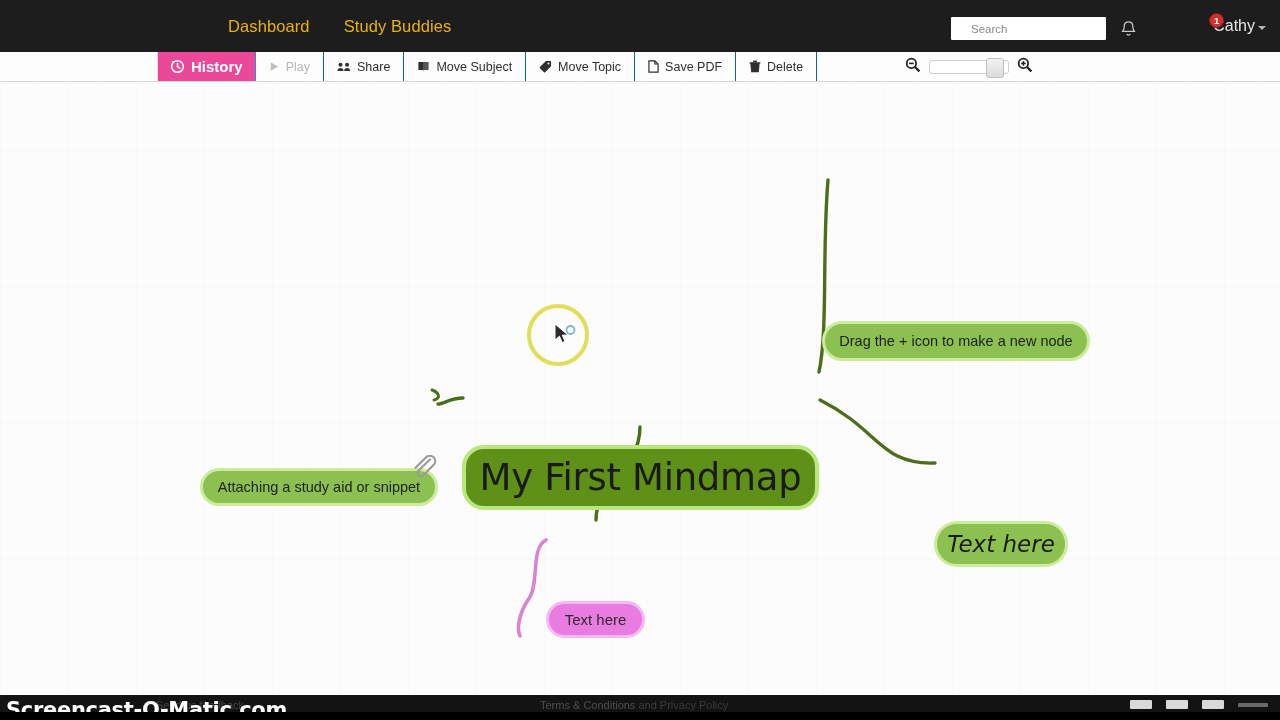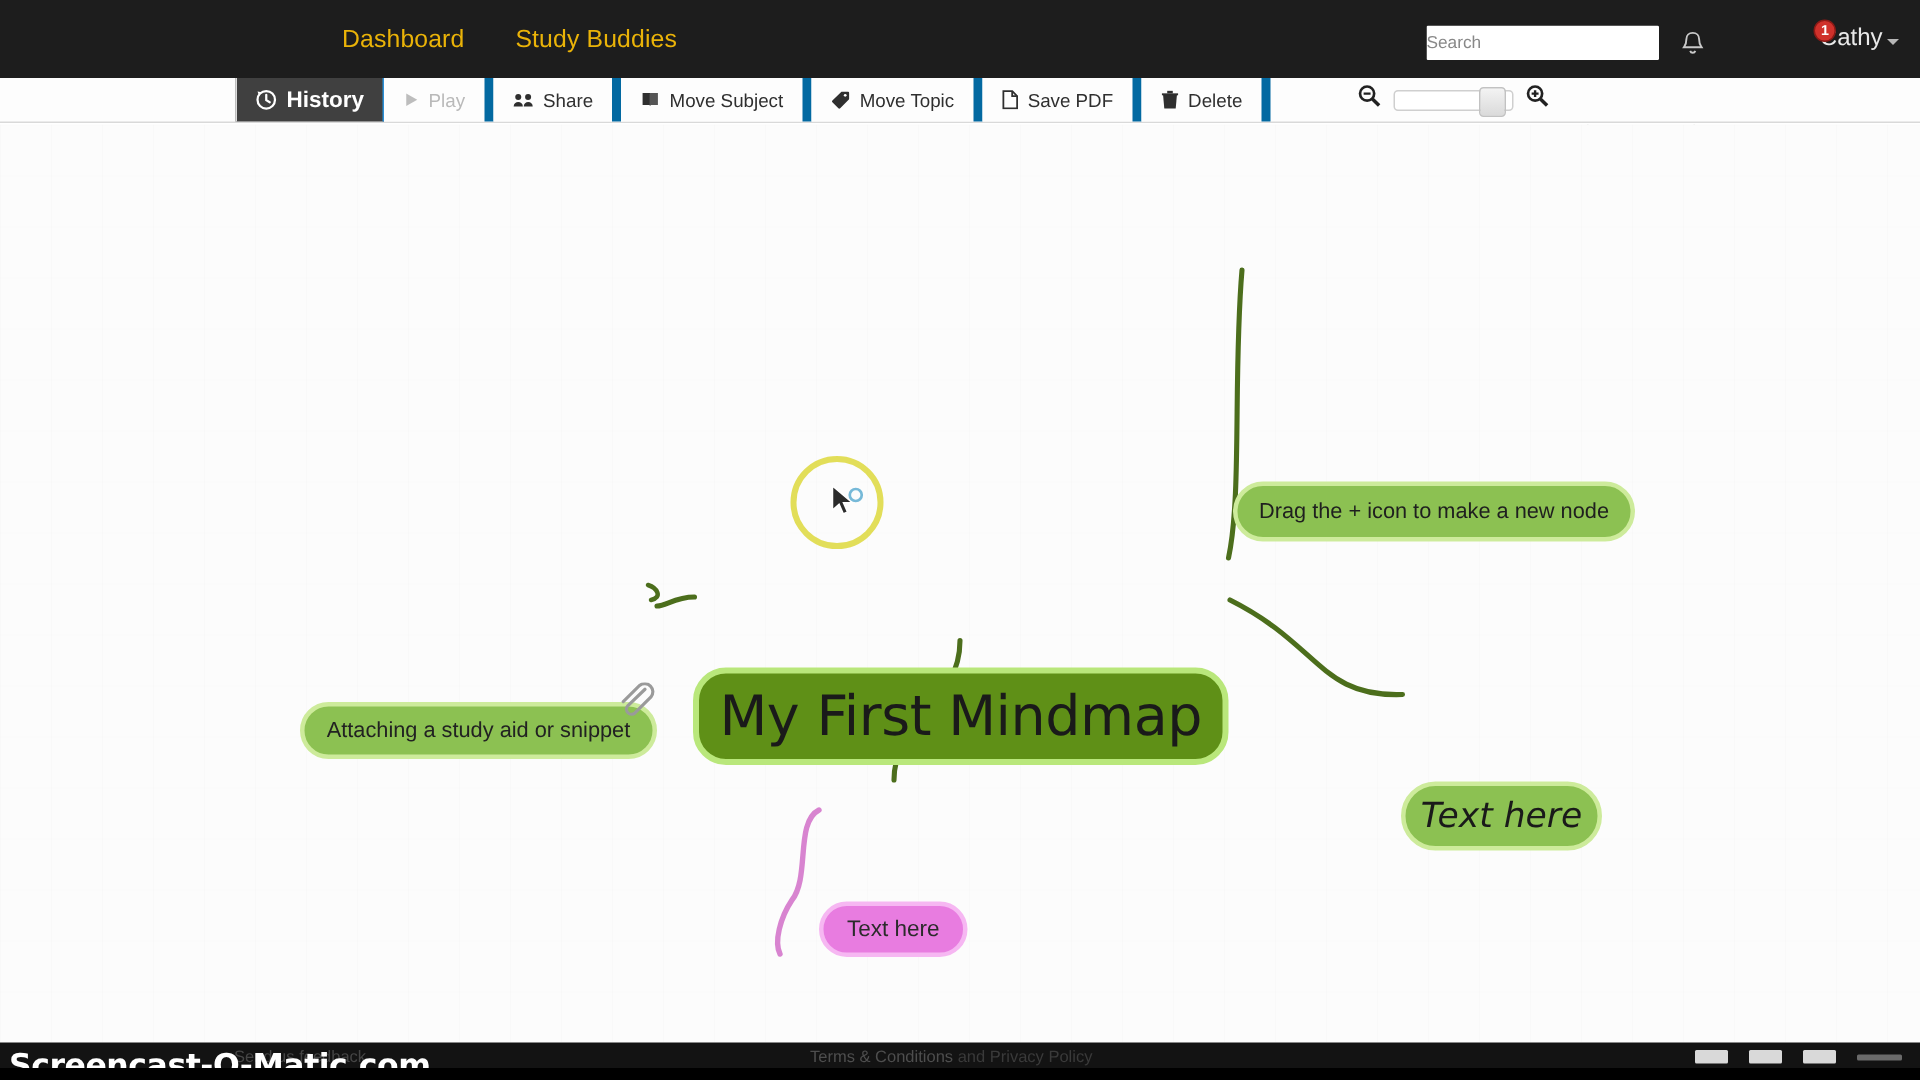--- a/index.html
+++ b/index.html
@@ -20,45 +20,45 @@
                font-family:"DejaVu Sans", sans-serif; line-height:26px; }
   .logo-beta { font-size:8px; color:#9a9a9a; margin-left:1px; margin-top:2px;
                font-weight:bold; letter-spacing:0.5px; }
 
   .nav { position:absolute; left:228px; top:0; height:52px; display:flex; align-items:center; gap:34px; }
   .nav a { color:#eab308; font-size:16.5px; text-decoration:none; letter-spacing:0.1px; }
 
   .search-wrap { position:absolute; right:174px; top:17px; width:155px; height:23px;
                  display:flex; background:#fff; border-radius:1px; overflow:hidden; }
   .search-input { flex:1; border:none; outline:none; font-size:11.5px; color:#555;
-                  padding-left:0; background:#fff; font-family:"Liberation Sans", sans-serif; }
+                  padding-left:20px; background:#fff; font-family:"Liberation Sans", sans-serif; }
   .search-input::placeholder { color:#888; }
 
   .bell { position:absolute; right:142px; top:19px; width:20px; height:20px;
           display:flex; align-items:center; justify-content:center; }
 
   .user { position:absolute; right:14px; top:12px; height:28px; display:flex; align-items:center;
           gap:6px; padding-left:4px; }
   .badge { width:15px; height:15px; border-radius:50%; background:#d0312b; color:#fff;
            font-size:9.5px; font-weight:bold; display:flex; align-items:center; justify-content:center;
            position:absolute; left:-4px; top:-4px; border:1px solid #8c1a16; }
   .user-name { color:#e9e9e9; font-size:16px; }
   .caret { width:0;height:0;border-left:4px solid transparent;border-right:4px solid transparent;
            border-top:4px solid #b6b6b6; margin-left:3px; margin-top:3px; }
   .user-box { position:relative; display:flex; align-items:center; }
 
   
   .toolbar { position:absolute; left:0; top:52px; width:1280px; height:30px; background:#fdfdfd;
              border-bottom:1px solid #d9d9d9; }
   .tb-group { position:absolute; left:157px; top:0; height:29px; display:flex; align-items:stretch; }
   .tb-btn { display:flex; align-items:center; gap:6px; padding:0 13px; height:29px;
-            font-size:12.5px; color:#2f2f2f; border-right:6px solid #0369a1;
+            font-size:12.5px; color:#2f2f2f; border-right:1px solid #0369a1;
             background:#fdfdfd; cursor:pointer; white-space:nowrap; }
   .tb-btn:first-child { border-left:1px solid #dcdcdc; }
-  .tb-btn.active { background:#404040; color:#fff; border-right:1px solid #2b8fd6;
+  .tb-btn.active { background:#ec4899; color:#fff; border-right:1px solid #2b8fd6;
                    font-size:15px; font-weight:600; padding:0 12px; }
   .tb-btn.disabled { color:#b9b9b9; }
   .tb-ico { display:flex; align-items:center; justify-content:center; }
 
   .zoomctl { position:absolute; left:905px; top:0; height:29px; display:flex; align-items:center;
              gap:8px; }
   .zoom-track { width:80px; height:14px; background:#fff; border:1px solid #cfcfcf;
                 border-radius:3px; position:relative; }
   .zoom-handle { position:absolute; left:56px; top:-3px; width:18px; height:20px;
                  background:linear-gradient(#f3f3f3,#dadada); border:1px solid #c2c2c2;

